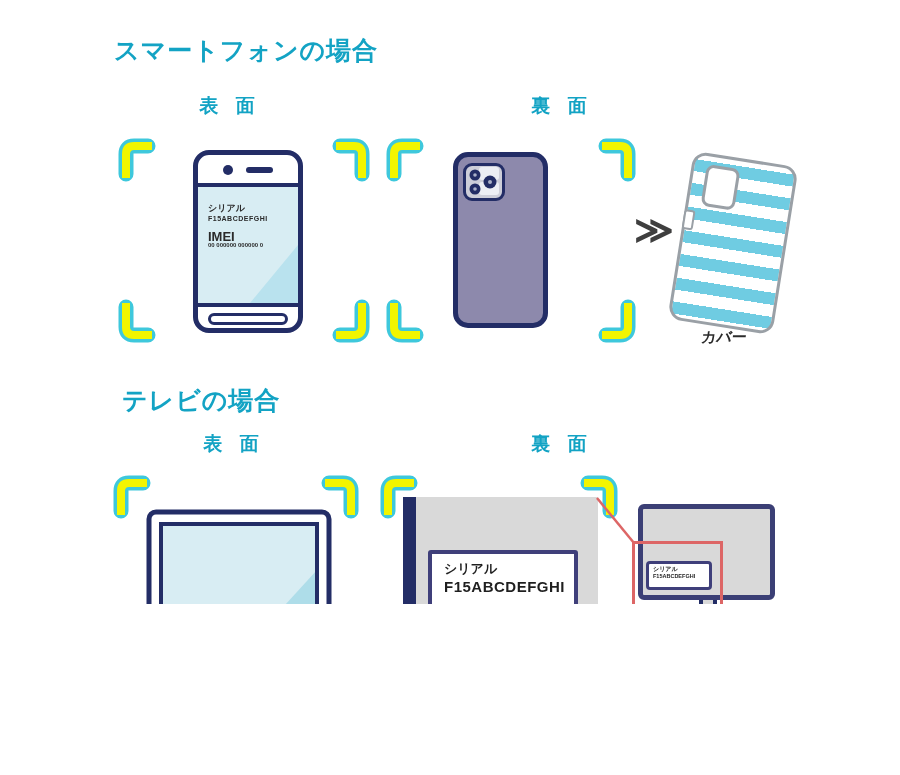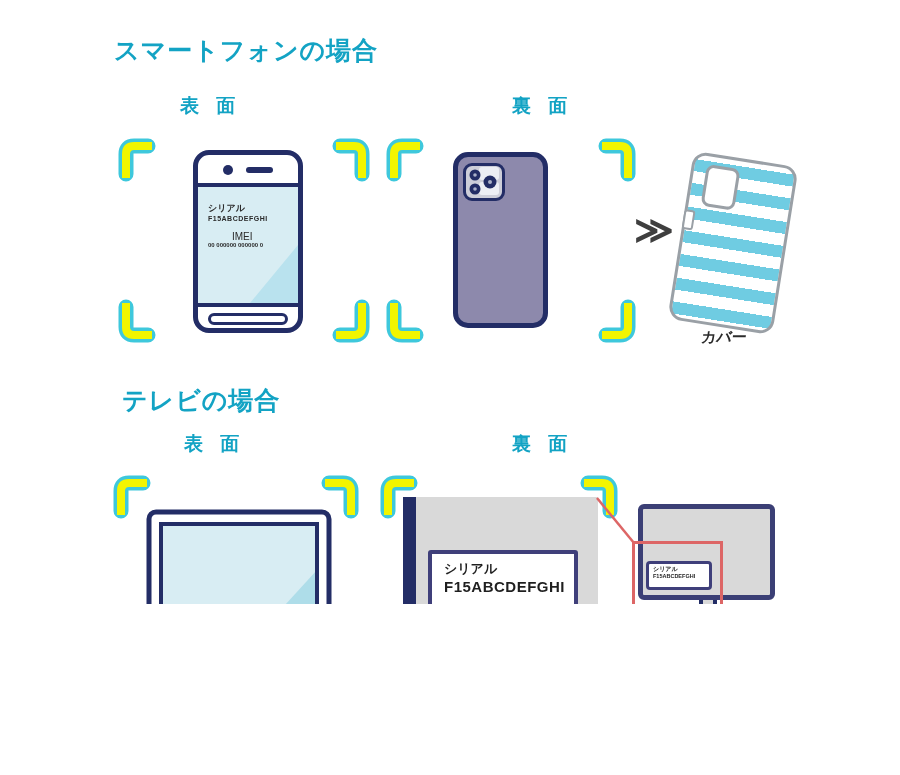--- a/index.html
+++ b/index.html
@@ -1,38 +1,38 @@
 <!DOCTYPE html>
 <html><head>
 <meta charset="utf-8">
 <style>
   html,body{margin:0;padding:0;background:#fff;}
   .canvas{position:relative;width:900px;height:604px;background:#ffffff;overflow:hidden;
           font-family:"Liberation Sans",sans-serif;}
   .abs{position:absolute;}
   .title{color:#13a3c4;font-size:25px;font-weight:bold;letter-spacing:1px;}
-  .side-label{color:#13a3c4;font-size:19px;font-weight:bold;letter-spacing:6px;text-align:left;}
+  .side-label{color:#13a3c4;font-size:19px;font-weight:bold;letter-spacing:6px;text-align:center;}
   .bracket{position:absolute;width:40px;height:46px;}
   .br-tr{transform:scaleX(-1);}
   .br-bl{transform:scaleY(-1);}
   .br-br{transform:scale(-1,-1);}
 
   
   .phone-front{left:193px;top:150px;width:110px;height:183px;box-sizing:border-box;
     background:#fff;border:5px solid #232d66;border-radius:16px;}
   .cam-dot{position:absolute;left:25px;top:10px;width:10px;height:10px;border-radius:50%;background:#232d66;}
   .speaker{position:absolute;left:48px;top:12px;width:27px;height:6px;border-radius:3px;background:#232d66;}
   .phone-screen{position:absolute;left:0px;top:28px;width:100px;height:124px;box-sizing:border-box;
     background:#d8edf3;border-top:4px solid #232d66;border-bottom:4px solid #232d66;overflow:hidden;}
   .screen-reflection{position:absolute;right:0;bottom:0;width:0;height:0;
     border-left:48px solid transparent;border-bottom:58px solid #b9e2ee;}
   .scr-text{position:absolute;left:10px;top:16px;color:#2a2a2a;}
   .scr-l1{font-size:9px;font-weight:bold;line-height:11px;}
   .scr-l2{font-size:7px;font-weight:bold;line-height:9px;letter-spacing:0.5px;}
-  .scr-l3{font-size:10px;font-weight:normal;line-height:9px;margin-top:9px;margin-left:24px;}
+  .scr-l3{font-size:13px;font-weight:bold;line-height:9px;margin-top:9px;}
   .scr-l4{font-size:6px;font-weight:bold;line-height:8px;}
   .home-pill{position:absolute;left:10px;top:158px;width:80px;height:12px;box-sizing:border-box;
     background:#fff;border:3px solid #232d66;border-radius:6px;}
 
   
   .phone-back{left:453px;top:152px;width:95px;height:176px;box-sizing:border-box;
     background:#8d89ac;border:5px solid #232d66;border-radius:15px;}
   .cam-module{position:absolute;left:5px;top:6px;width:42px;height:38px;box-sizing:border-box;
     background:#cdced9;border:3px solid #232d66;border-radius:9px;}
 

